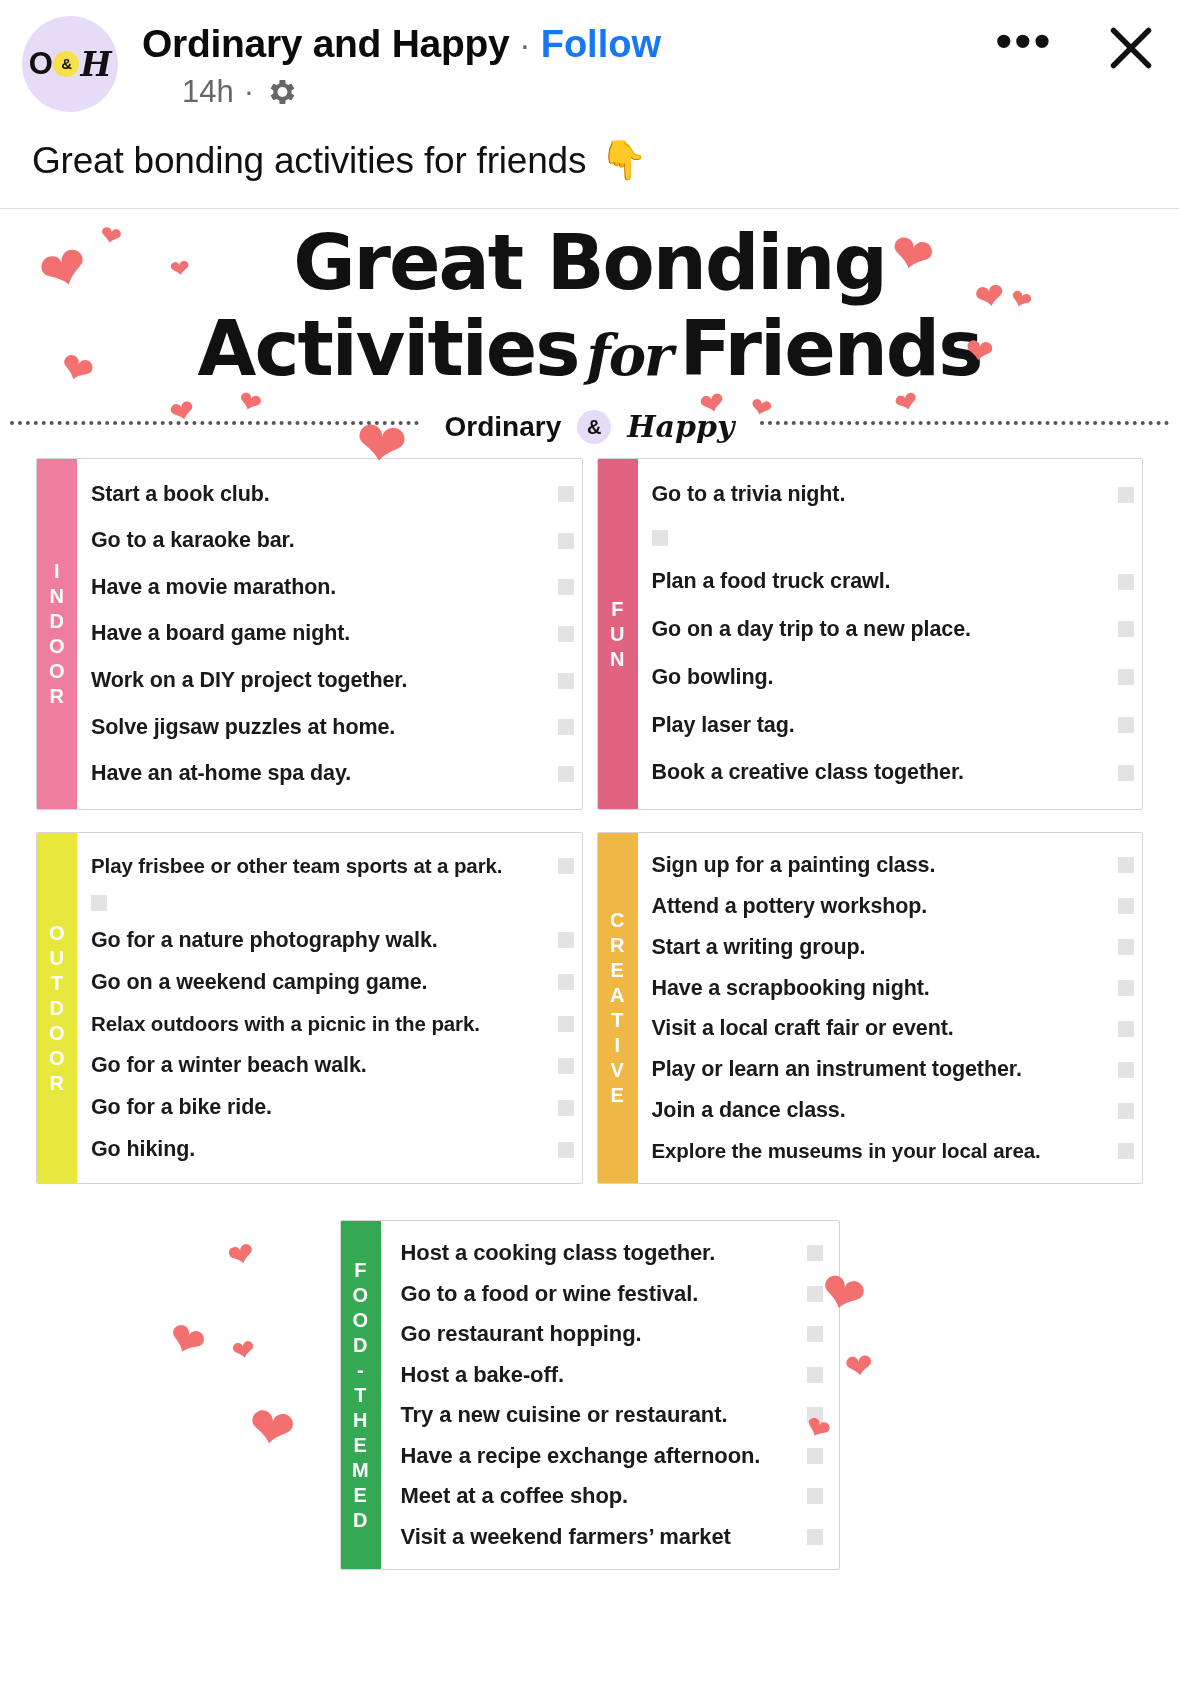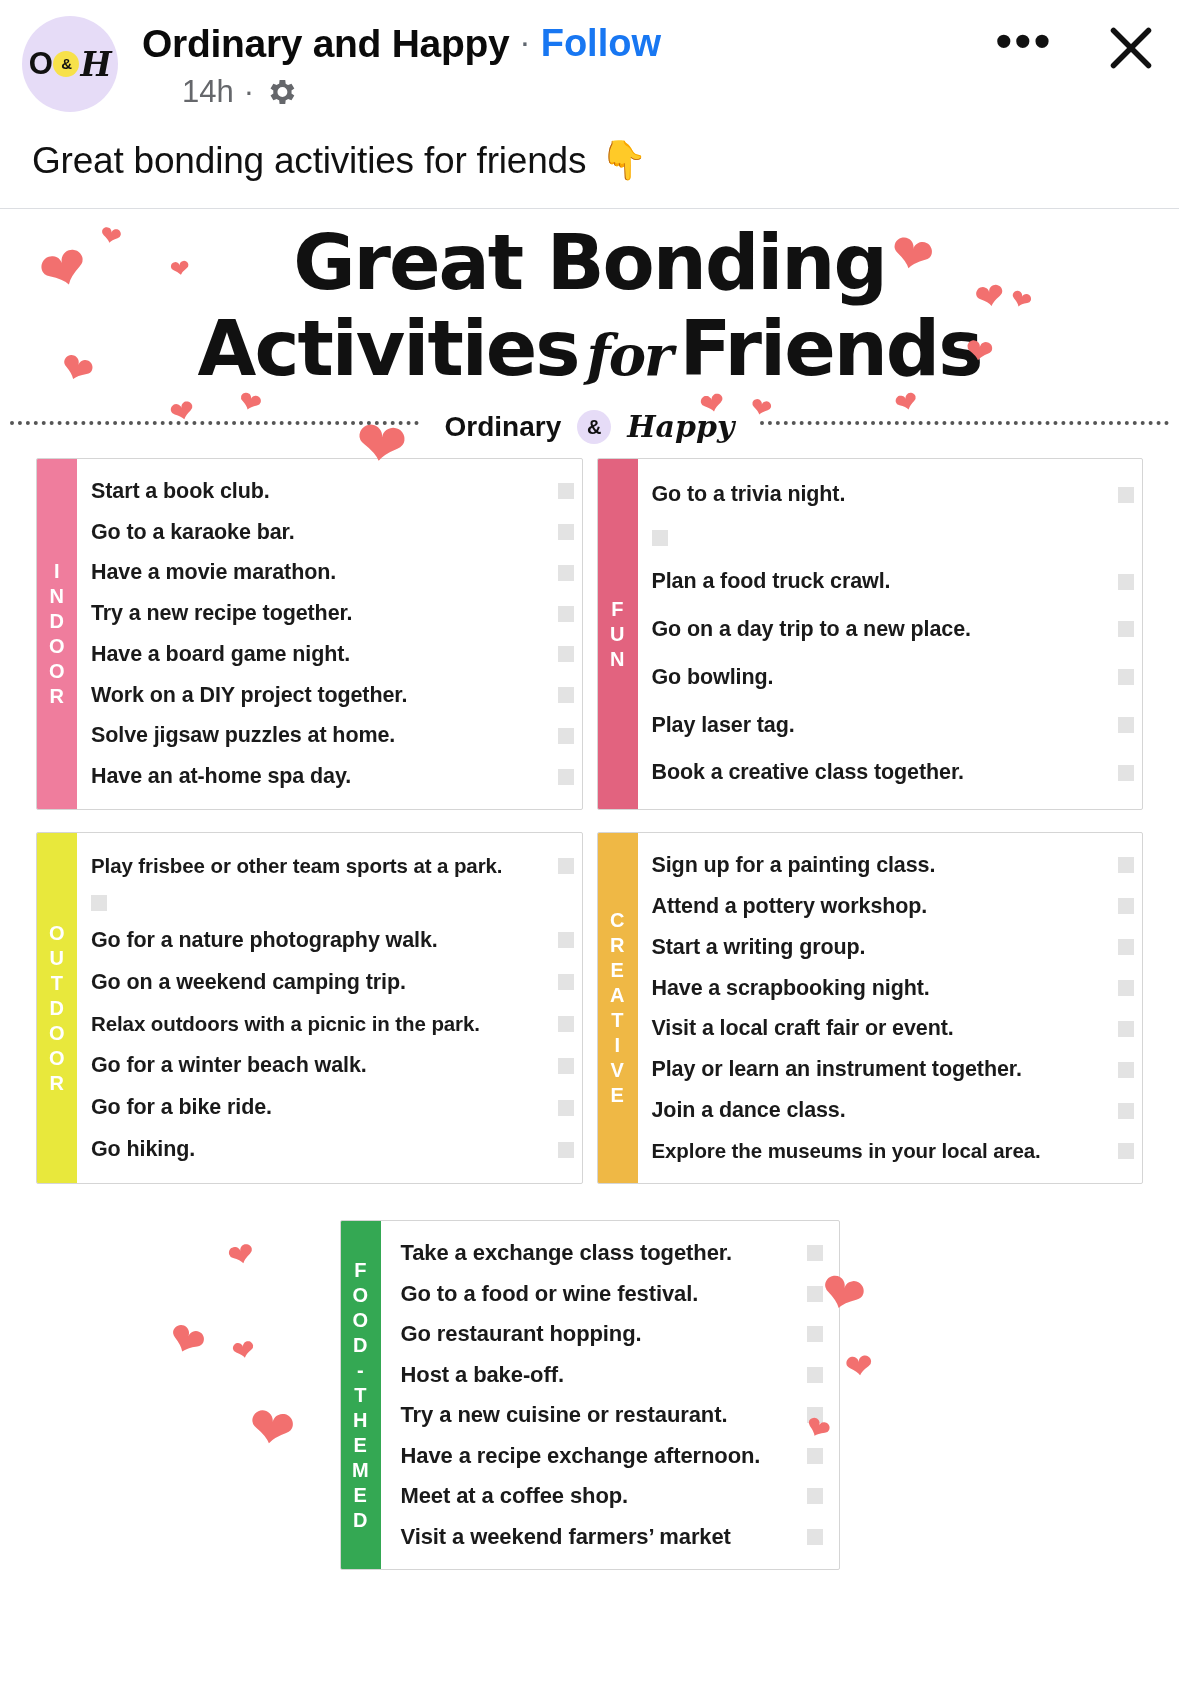--- a/index.html
+++ b/index.html
@@ -54,21 +54,21 @@
     font-size: 33px;
   }
   .header-text {
     margin-left: 24px;
     padding-top: 8px;
     flex: 1 1 auto;
     min-width: 0;
   }
   .name-row {
     display: flex;
-    align-items: flex-start;
+    align-items: center;
     gap: 0;
     flex-wrap: nowrap;
   }
   .page-name {
     font-size: 39px;
     font-weight: 700;
     color: #0b0b0b;
     letter-spacing: -0.3px;
     white-space: nowrap;
   }
@@ -356,24 +356,20 @@
           </div>
         <div class="item">
             <span class="item-text">Go to a karaoke bar.</span>
             <span class="checkbox"></span>
           </div>
         <div class="item">
             <span class="item-text">Have a movie marathon.</span>
             <span class="checkbox"></span>
           </div>
         <div class="item">
-            <span class="item-text">Try a new recipe together.</span>
-            <span class="checkbox"></span>
-          </div>
-        <div class="item">
             <span class="item-text">Have a board game night.</span>
             <span class="checkbox"></span>
           </div>
         <div class="item">
             <span class="item-text">Work on a DIY project together.</span>
             <span class="checkbox"></span>
           </div>
         <div class="item">
             <span class="item-text">Solve jigsaw puzzles at home.</span>
             <span class="checkbox"></span>
@@ -430,21 +426,21 @@
             <span class="checkbox"></span>
           </div>
         <div class="item">
             <span class="checkbox"></span>
           </div>
         <div class="item">
             <span class="item-text">Go for a nature photography walk.</span>
             <span class="checkbox"></span>
           </div>
         <div class="item">
-            <span class="item-text">Go on a weekend camping trip.</span>
+            <span class="item-text">Go on a weekend camping game.</span>
             <span class="checkbox"></span>
           </div>
         <div class="item">
             <span class="item-text" style="font-size:20.5px">Relax outdoors with a picnic in the park.</span>
             <span class="checkbox"></span>
           </div>
         <div class="item">
             <span class="item-text">Go for a winter beach walk.</span>
             <span class="checkbox"></span>
           </div>
@@ -498,21 +494,21 @@
           </div>
       </div>
     </div>
 
     <div class="card card-wide">
       <div class="card-tab" style="background:#34a853;">
         <span>F<br>O<br>O<br>D<br>-<br>T<br>H<br>E<br>M<br>E<br>D</span>
       </div>
       <div class="card-items" style="padding-left:20px;padding-right:16px;">
         <div class="item">
-            <span class="item-text">Take a exchange class together.</span>
+            <span class="item-text">Host a cooking class together.</span>
             <span class="checkbox"></span>
           </div>
         <div class="item">
             <span class="item-text">Go to a food or wine festival.</span>
             <span class="checkbox"></span>
           </div>
         <div class="item">
             <span class="item-text">Go restaurant hopping.</span>
             <span class="checkbox"></span>
           </div>

